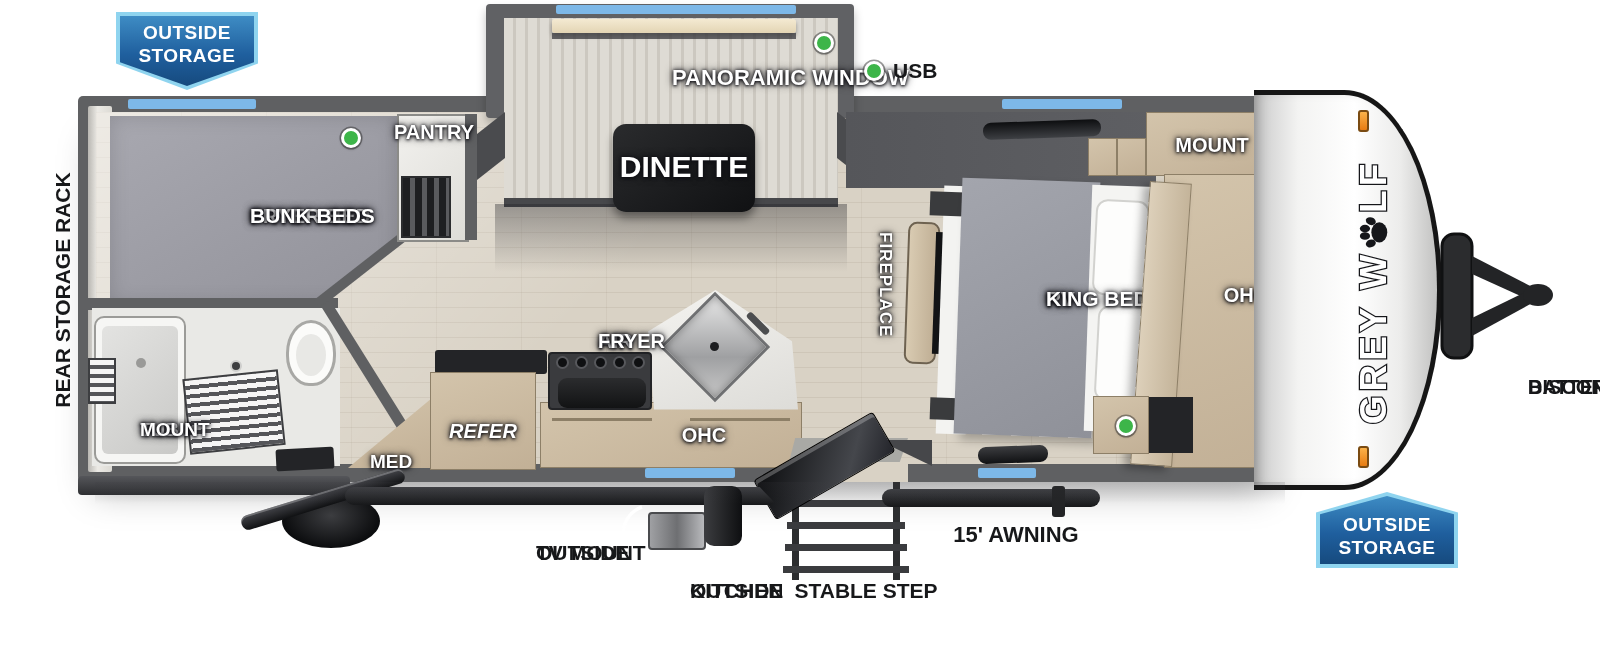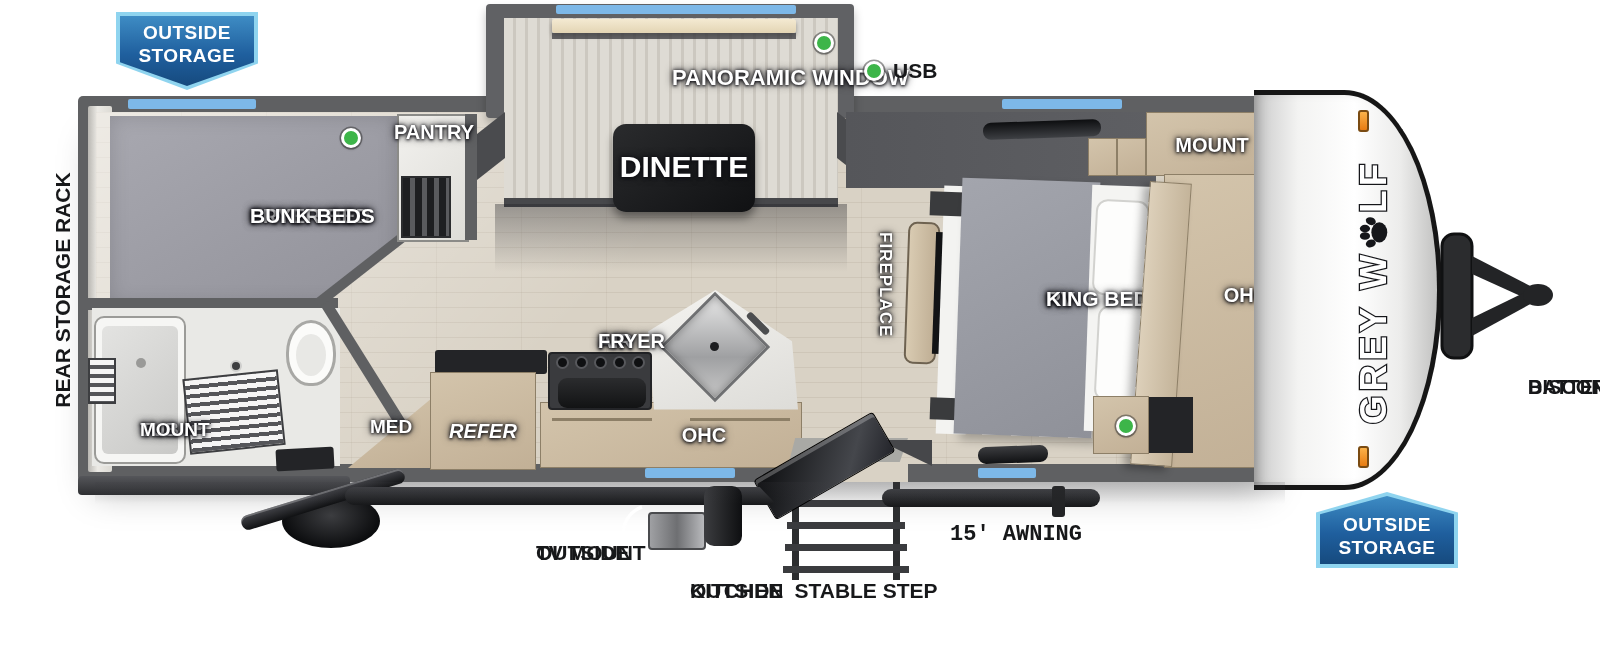--- a/index.html
+++ b/index.html
@@ -86,21 +86,21 @@
   <div style="left:230px;top:360px;width:12px;height:12px;border-radius:50%;background:#3c3d3f;border:2px solid #cfcfcd;"></div>
   <div style="left:286px;top:320px;width:50px;height:66px;background:#fbfbf9;border:3px solid #a8a8a5;border-radius:50% 50% 46% 46%;"></div>
   <div style="left:296px;top:334px;width:30px;height:42px;background:#e8e8e5;border-radius:50%;"></div>
   <div class="wall" style="left:330px;top:300px;width:192px;height:11px;transform:rotate(58deg);transform-origin:0 0;"></div>
   <div class="dark" style="left:276px;top:448px;width:58px;height:22px;transform:rotate(-3deg);border-radius:3px;"></div>
   <div class="lbl" style="left:140px;top:420px;font-size:19px;transform:translate(-50%,-50%);">
     <div>TUB /</div>
       <div>MOUNT</div>
   </div>
   <div class="wood" style="left:348px;top:398px;width:84px;height:70px;clip-path:polygon(0 100%,100% 0,100% 100%);border:none;"></div>
-  <div class="lbl" style="left:391px;top:427px;font-size:19px;transform:translate(-50%,-50%);">MED</div>
+  <div class="lbl" style="left:391px;top:462px;font-size:19px;transform:translate(-50%,-50%);">MED</div>
 
   <div class="wood" style="left:540px;top:402px;width:262px;height:66px;"></div>
   <div style="left:552px;top:418px;width:100px;height:3px;background:#8d7f67;"></div>
   <div style="left:690px;top:418px;width:100px;height:3px;background:#8d7f67;"></div>
   <div style="left:648px;top:290px;width:150px;height:122px;background:linear-gradient(160deg,#f4f3f0,#dddcd8);
               clip-path:polygon(4% 98%,0 34%,45% 0,96% 42%,100% 98%);"></div>
   <div style="left:676px;top:308px;width:78px;height:78px;background:linear-gradient(135deg,#e7e7e7,#9fa0a2 60%,#c9c9c9);
               border:3px solid #6f7072;transform:rotate(45deg);box-shadow:inset 0 0 8px rgba(0,0,0,.35);"></div>
   <div style="left:710px;top:342px;width:9px;height:9px;border-radius:50%;background:#1d1e20;"></div>
   <div style="left:744px;top:320px;width:28px;height:7px;background:#4c4d4f;transform:rotate(45deg);border-radius:3px;"></div>
@@ -237,21 +237,21 @@
 
   <div class="olbl" style="left:536px;top:541px;font-size:21px;transform:translate(-50%,-50%);">
     <div>OUTSIDE</div>
       <div>TV MOUNT</div>
   </div>
   <div class="olbl" style="left:690px;top:579px;font-size:21px;transform:translate(-50%,-50%);">
     <div>OUTSIDE</div>
       <div>KITCHEN</div>
   </div>
   <div class="olbl" style="left:866px;top:591px;font-size:21px;transform:translate(-50%,-50%);">STABLE STEP</div>
-  <div class="olbl" style="left:1016px;top:535px;font-size:22px;transform:translate(-50%,-50%);font-family:Liberation Mono, monospace;">15' AWNING</div>
+  <div class="olbl" style="left:1016px;top:535px;font-size:22px;transform:translate(-50%,-50%);">15' AWNING</div>
   <div class="olbl" style="left:1528px;top:376px;font-size:20px;transform:translate(-50%,-50%);">
     <div>BATTERY</div>
       <div>DISCONNECT</div>
   </div>
 
   <div class="led" style="left:814px;top:33px;"></div>
 
 </div>
 
 </body></html>

